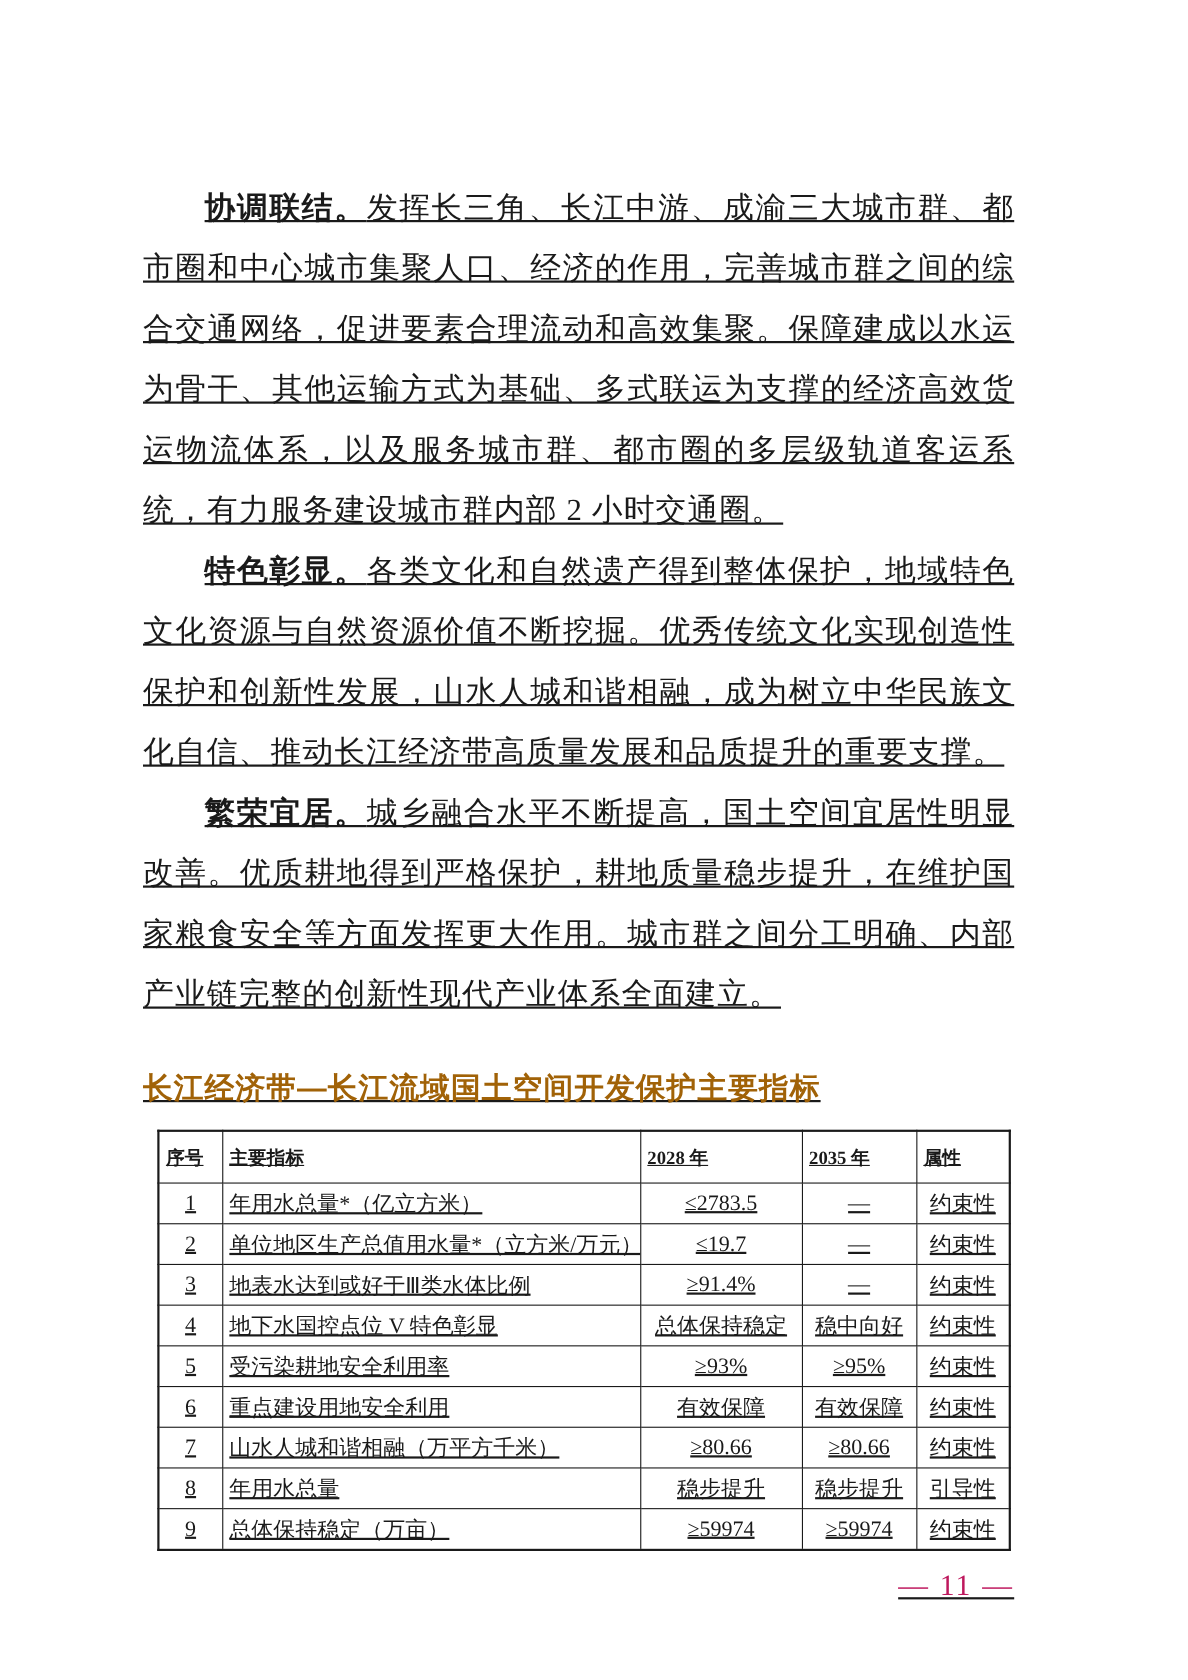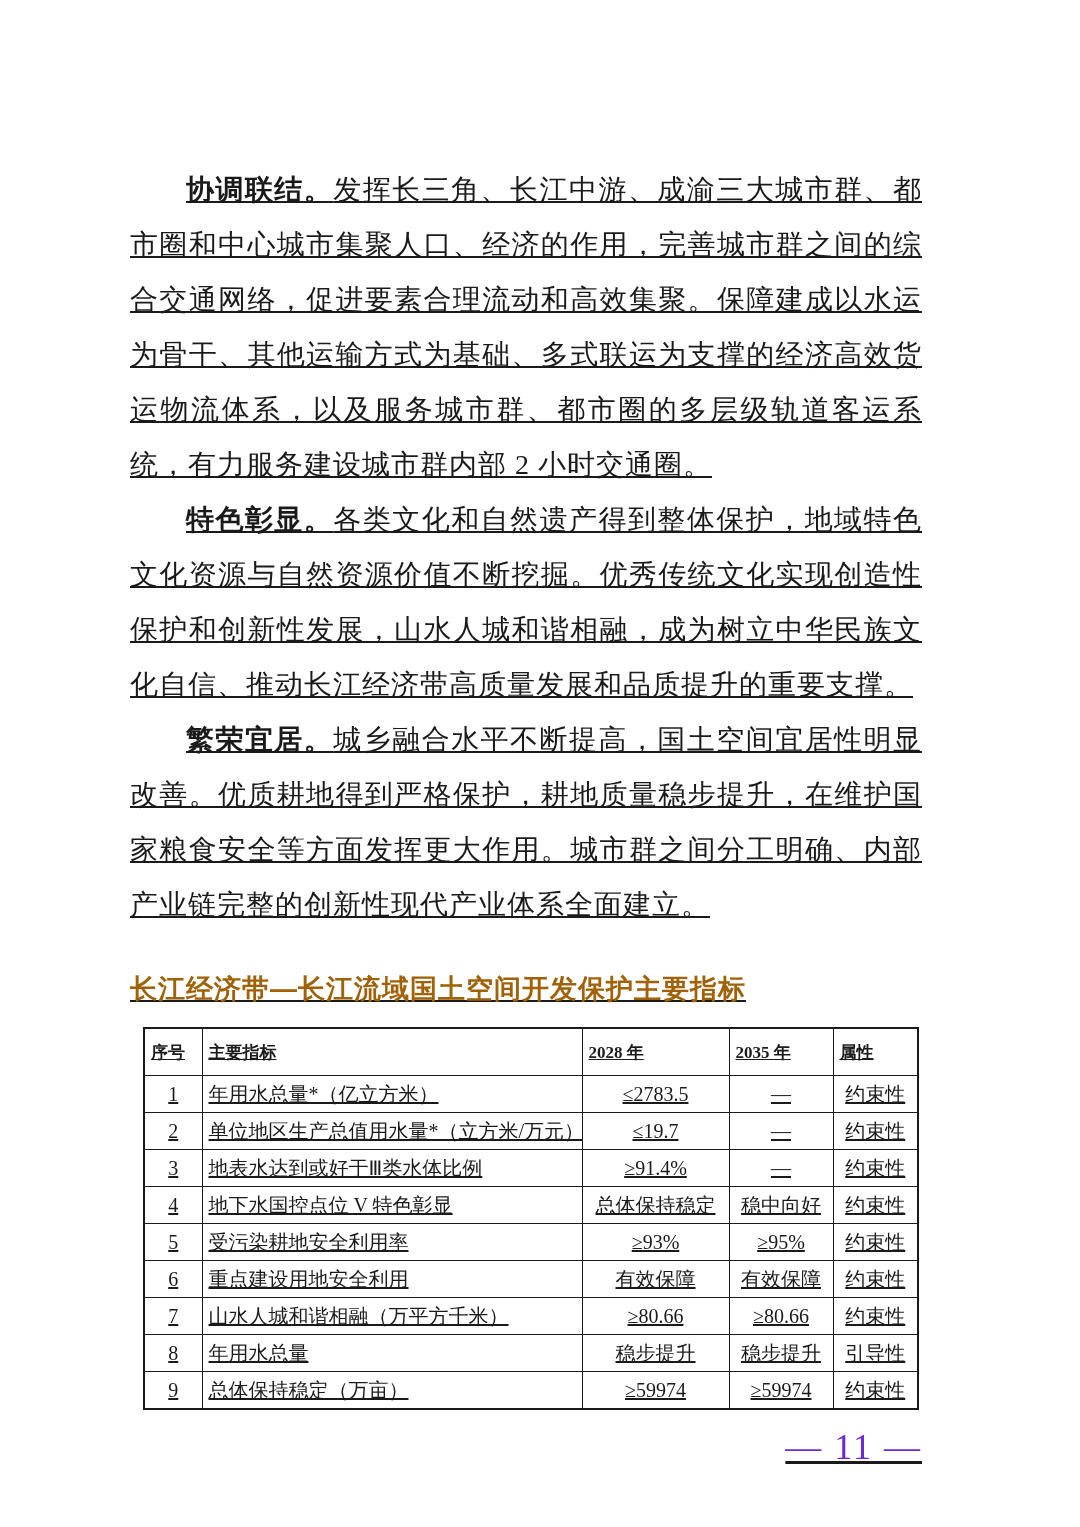--- a/index.html
+++ b/index.html
@@ -64,23 +64,23 @@
   .c-center { text-align: center; }
   .c-left   { text-align: left; white-space: nowrap; }
   .col-seq  { width: 58px; }
   .col-ind  { width: 380px; }
   .col-2025 { width: 147px; }
   .col-2035 { width: 104px; }
   .col-attr { width: 85px; }
   .footer {
     margin-top: 16px;
     text-align: right;
-    font-size: 36px;
+    font-size: 27px;
     letter-spacing: 2px;
-    color: #6d28d9;
+    color: #be185d;
   }
 </style>
 </head>
 <body>
 
 <div class="page">
   <div class="content">
 
     <p class="para"><span class="lead">协调联结。</span><span>发挥长三角、长江中游、成渝三大城市群、都市圈和中心城市集聚人口、经济的作用，完善城市群之间的综合交通网络，促进要素合理流动和高效集聚。保障建成以水运为骨干、其他运输方式为基础、多式联运为支撑的经济高效货运物流体系，以及服务城市群、都市圈的多层级轨道客运系统，有力服务建设城市群内部 2 小时交通圈。</span></p>
 

